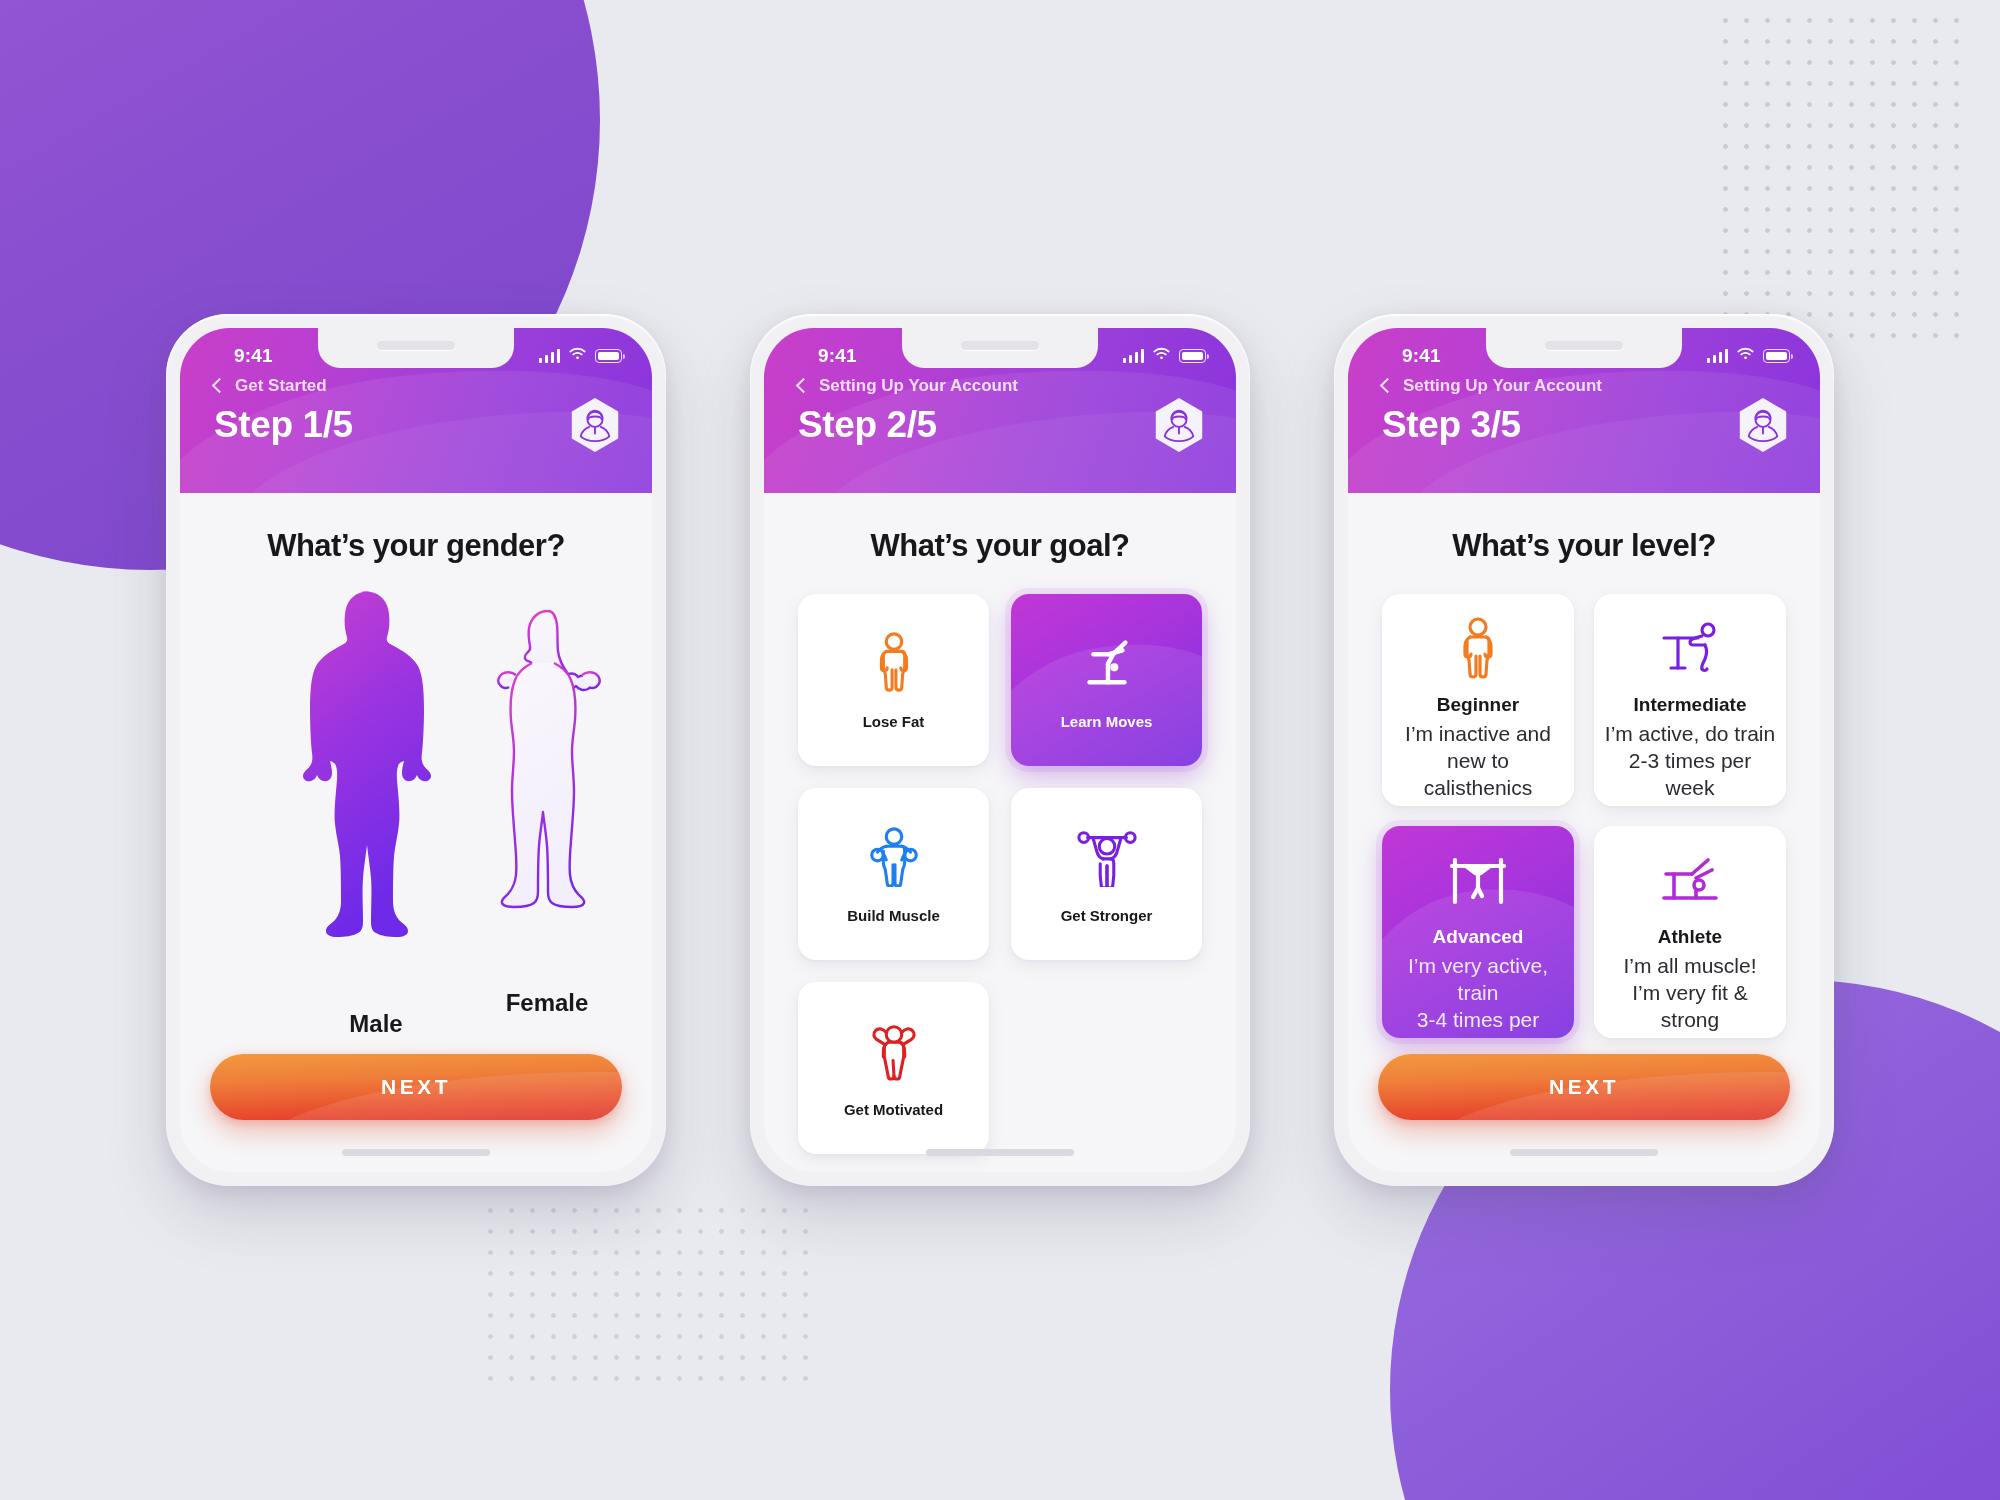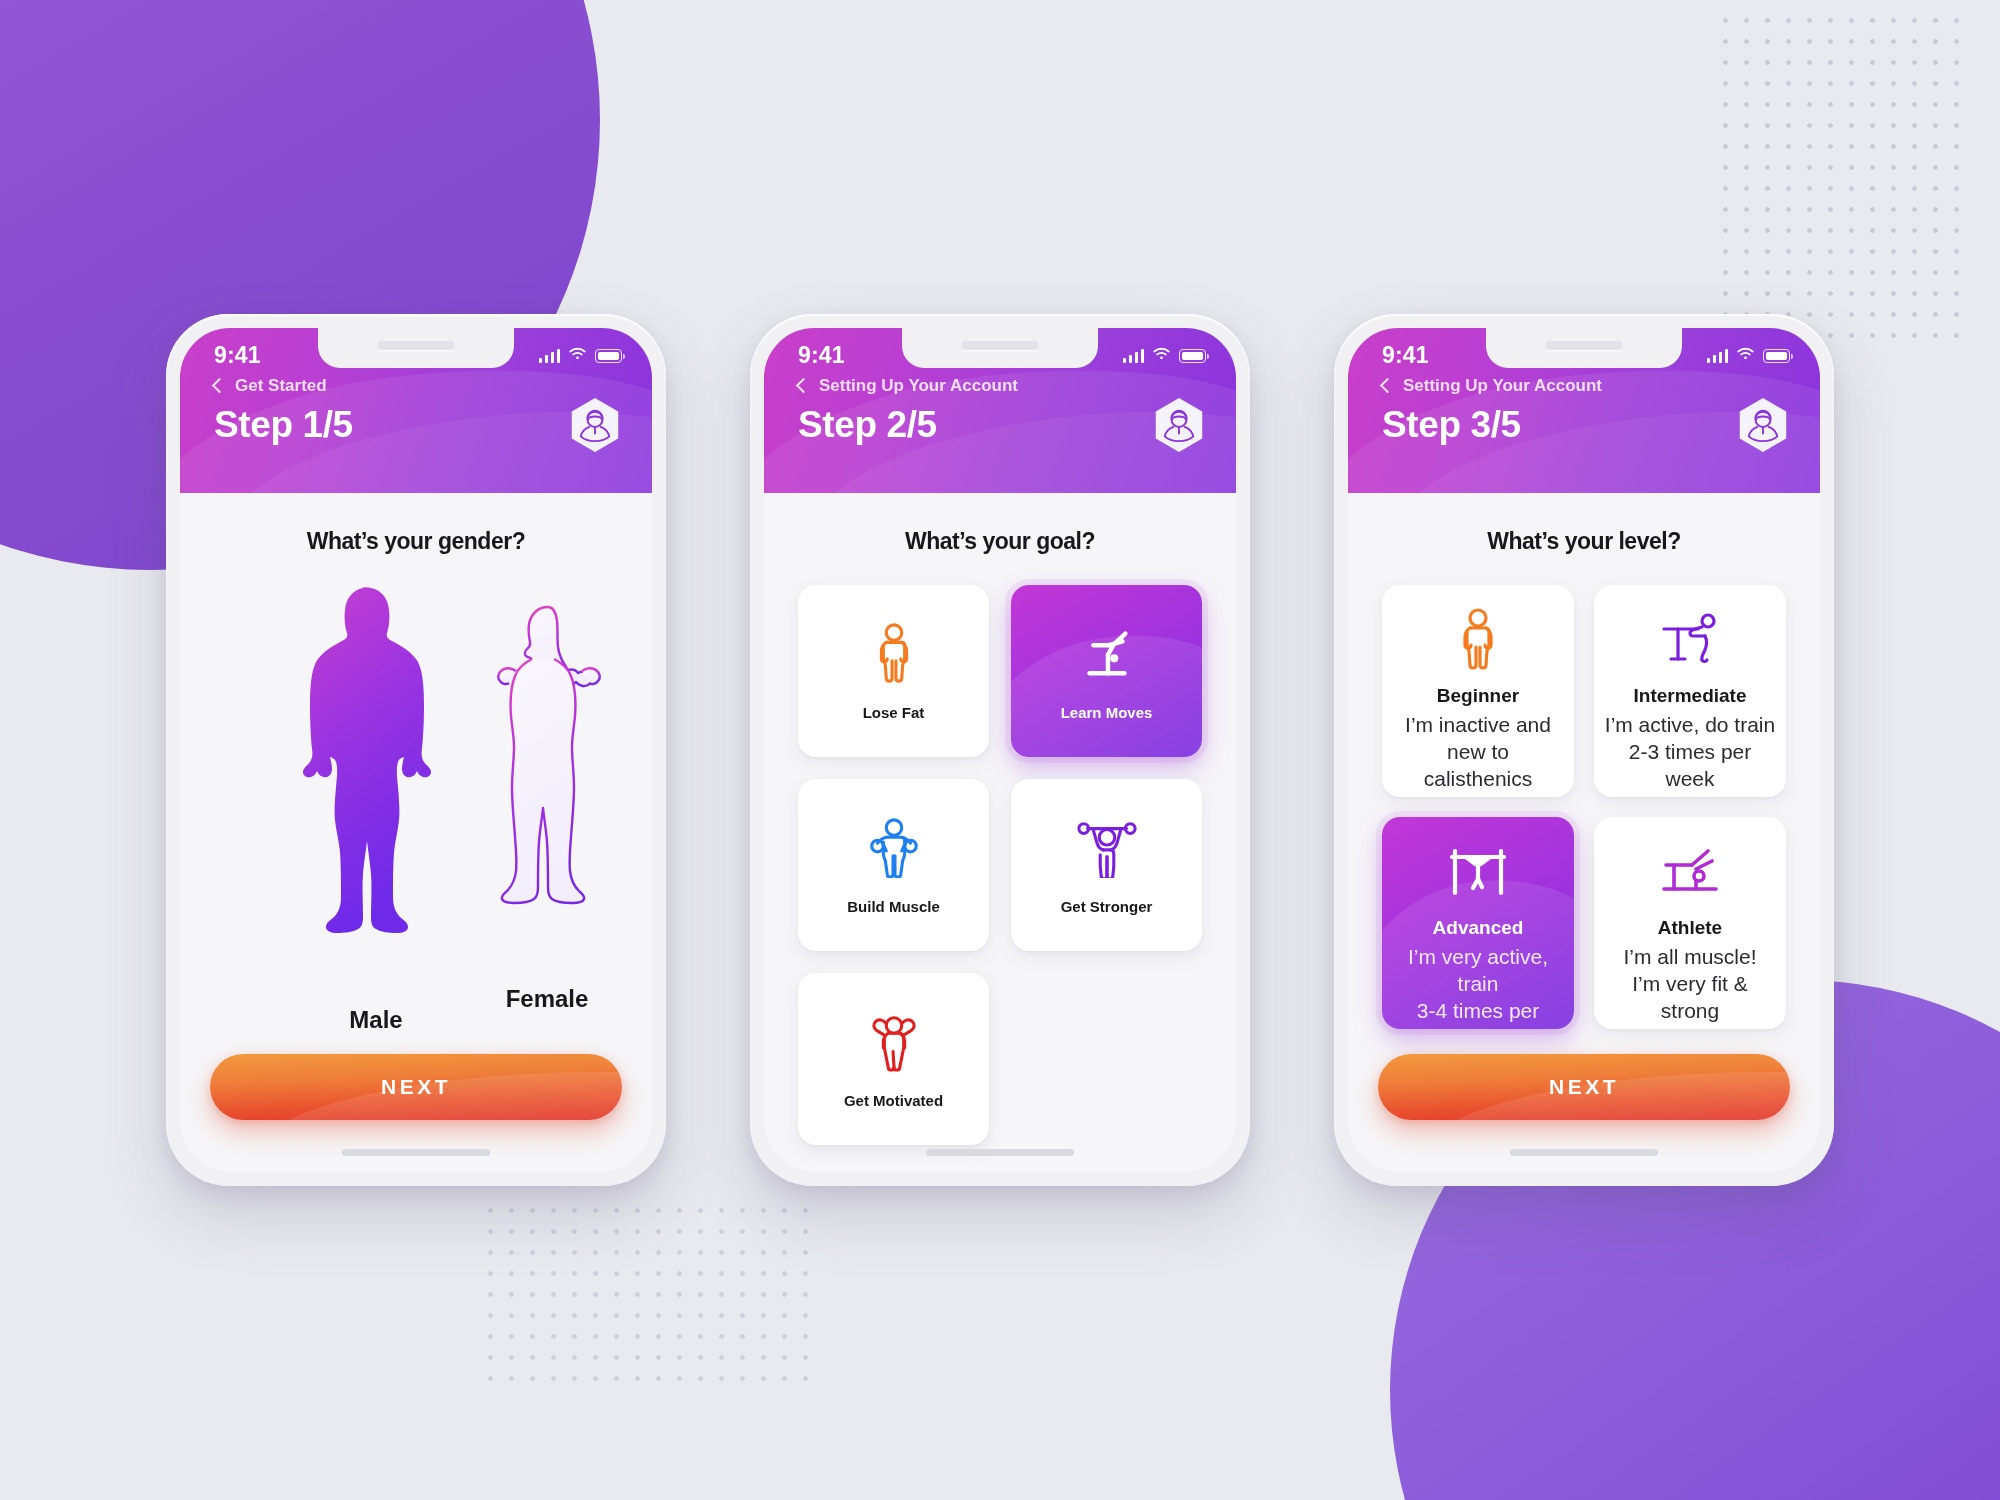--- a/index.html
+++ b/index.html
@@ -109,22 +109,23 @@
     border-radius: 55% 45% 50% 50% / 55% 50% 50% 45%;
     transform: rotate(-3deg);
   }
   .statusbar {
     position: relative;
     display: flex; align-items: center; justify-content: space-between;
     padding: 13px 30px 0 34px;
     height: 42px;
   }
   .sb-time {
-    color: #fff; font-size: 23px; font-weight: bold;
+    color: #fff; font-size: 19px; font-weight: bold;
     letter-spacing: .2px;
+    margin-left: 20px;
   }
   .sb-icons { display: flex; align-items: center; gap: 9px; }
   .sig { display: flex; align-items: flex-end; gap: 2.5px; height: 14px; }
   .sig i { width: 3.5px; background: #fff; border-radius: 1px; display: block; }
   .sig i:nth-child(1){ height: 5px; }
   .sig i:nth-child(2){ height: 8px; }
   .sig i:nth-child(3){ height: 11px; }
   .sig i:nth-child(4){ height: 14px; }
   .batt {
     width: 27px; height: 14px; border-radius: 4px;
@@ -178,21 +179,21 @@
   .screen {
     position: relative;
     height: calc(100% - 165px);
     background: #f6f6f8;
     display: flex; flex-direction: column;
     align-items: center;
     padding: 0 30px;
   }
   .question {
     margin-top: 35px;
-    font-size: 23px; font-weight: bold;
+    font-size: 31px; font-weight: bold;
     color: #18181c;
     letter-spacing: -.5px;
   }
 
   
   .gender-wrap {
     flex: 1;
     display: flex; align-items: center; justify-content: flex-end;
     gap: 20px; width: 100%;
     padding-top: 6px;

